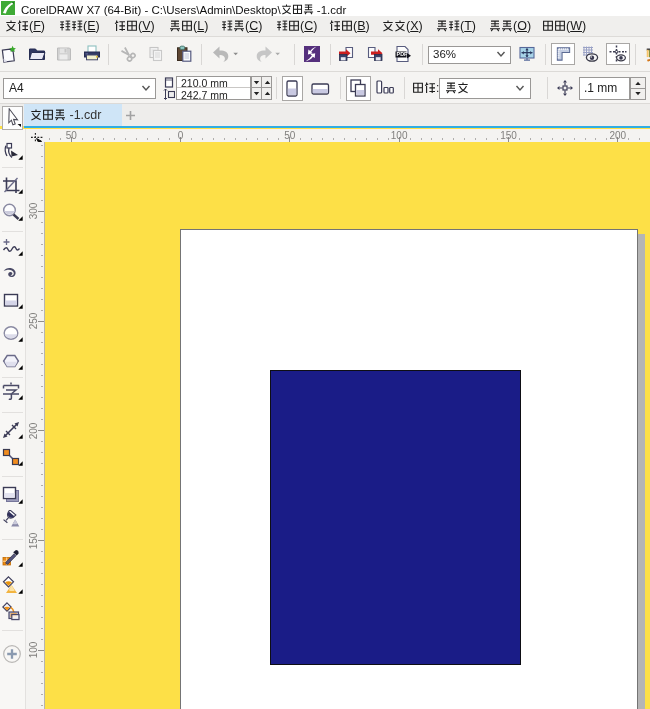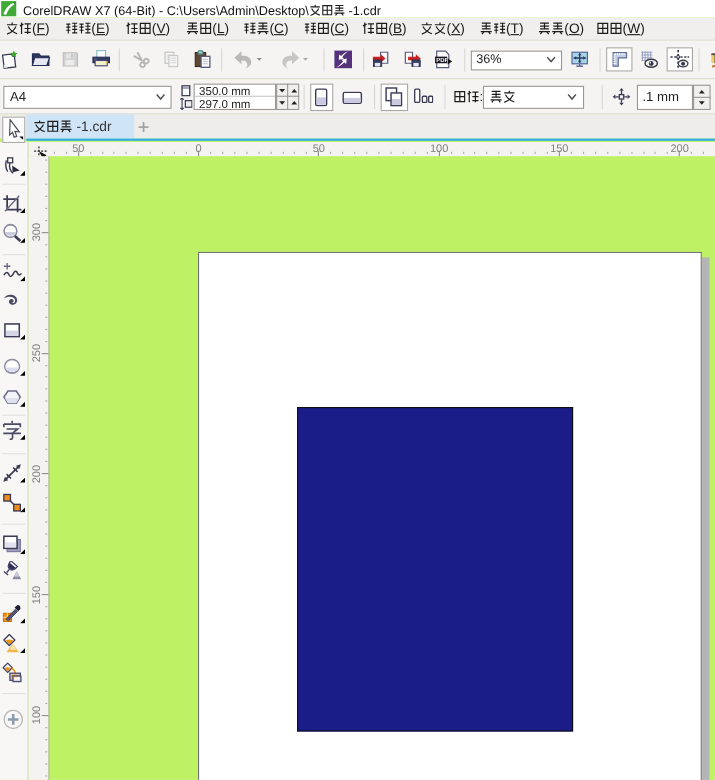--- a/index.html
+++ b/index.html
@@ -1,17 +1,17 @@
 <!DOCTYPE html>
 <html><head>
 <meta charset="utf-8">
 <style>
 html,body{margin:0;padding:0;}
 body{width:650px;height:709px;overflow:hidden;font-family:"Liberation Sans",sans-serif;}
-#app{position:relative;width:650px;height:709px;background:#bef264;overflow:hidden;}
+#app{position:relative;width:650px;height:709px;background:#fde047;overflow:hidden;}
 .abs{position:absolute;}
 .vsep{position:absolute;width:1px;background:#d9d7d5;}
 .cj{display:inline-block;vertical-align:-2px;}
 </style>
 </head>
 <body>
 <div id="app">
 <svg width="0" height="0" style="position:absolute">
       <defs>
 <g id="gA" fill="none" stroke="#1d1d1d" stroke-width="1.1">
@@ -288,22 +288,22 @@
       <svg class="abs" style="left:163px;top:77px" width="12" height="11" viewBox="0 0 12 11">
         <rect x="2.5" y="1" width="7" height="9" fill="#fff" stroke="#3b3b55" stroke-width="1.2"></rect>
         <path d="M2.5,3 h7" stroke="#3b3b55" stroke-width="0.8"></path>
       </svg>
       <svg class="abs" style="left:162px;top:88.5px" width="13" height="11" viewBox="0 0 13 11">
         <path d="M2,1.5 l1.5,-1.5 1.5,1.5 M3.5,0 v10 M2,9 l1.5,1.5 1.5,-1.5" stroke="#3b3b55" stroke-width="1" fill="none"></path>
         <rect x="6.5" y="2.5" width="6" height="6" fill="#eee" stroke="#3b3b55" stroke-width="1.1"></rect>
       </svg>
       <div class="abs" style="left:176px;top:75.5px;width:74.5px;height:24px;background:#fff;border:1px solid #9a9896;box-sizing:border-box"></div>
       <div class="abs" style="left:176.5px;top:87.2px;width:73.5px;height:1px;background:#c9c7c5"></div>
-      <div class="abs" style="left:181px;top:76.8px;font-size:10.5px;color:#222">350.0 mm</div>
-      <div class="abs" style="left:181px;top:88.6px;font-size:10.5px;color:#222">297.0 mm</div>
+      <div class="abs" style="left:181px;top:76.8px;font-size:10.5px;color:#222">210.0 mm</div>
+      <div class="abs" style="left:181px;top:88.6px;font-size:10.5px;color:#222">242.7 mm</div>
       <div class="abs" style="left:251px;top:75.5px;width:21px;height:24px;background:#f1f0ee;border:1px solid #9a9896;box-sizing:border-box"></div>
       <div class="abs" style="left:261px;top:75.5px;width:1px;height:24px;background:#9a9896"></div>
       <div class="abs" style="left:251px;top:87.2px;width:21px;height:1px;background:#9a9896"></div>
       <svg class="abs" style="left:253px;top:79.5px" width="7" height="5" viewBox="0 0 7 5">
         <path d="M0.8,1 h5.4 l-2.7,3.2 z" fill="#222"></path>
       </svg>
       <svg class="abs" style="left:263.5px;top:79.5px" width="7" height="5" viewBox="0 0 7 5">
         <path d="M0.8,4 h5.4 l-2.7,-3.2 z" fill="#222"></path>
       </svg>
       <svg class="abs" style="left:253px;top:91px" width="7" height="5" viewBox="0 0 7 5">

